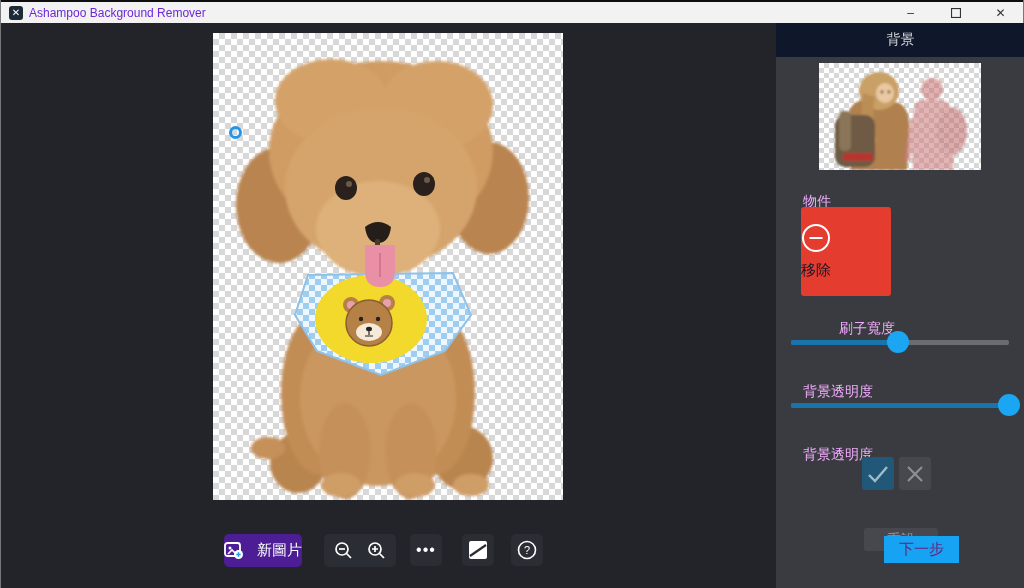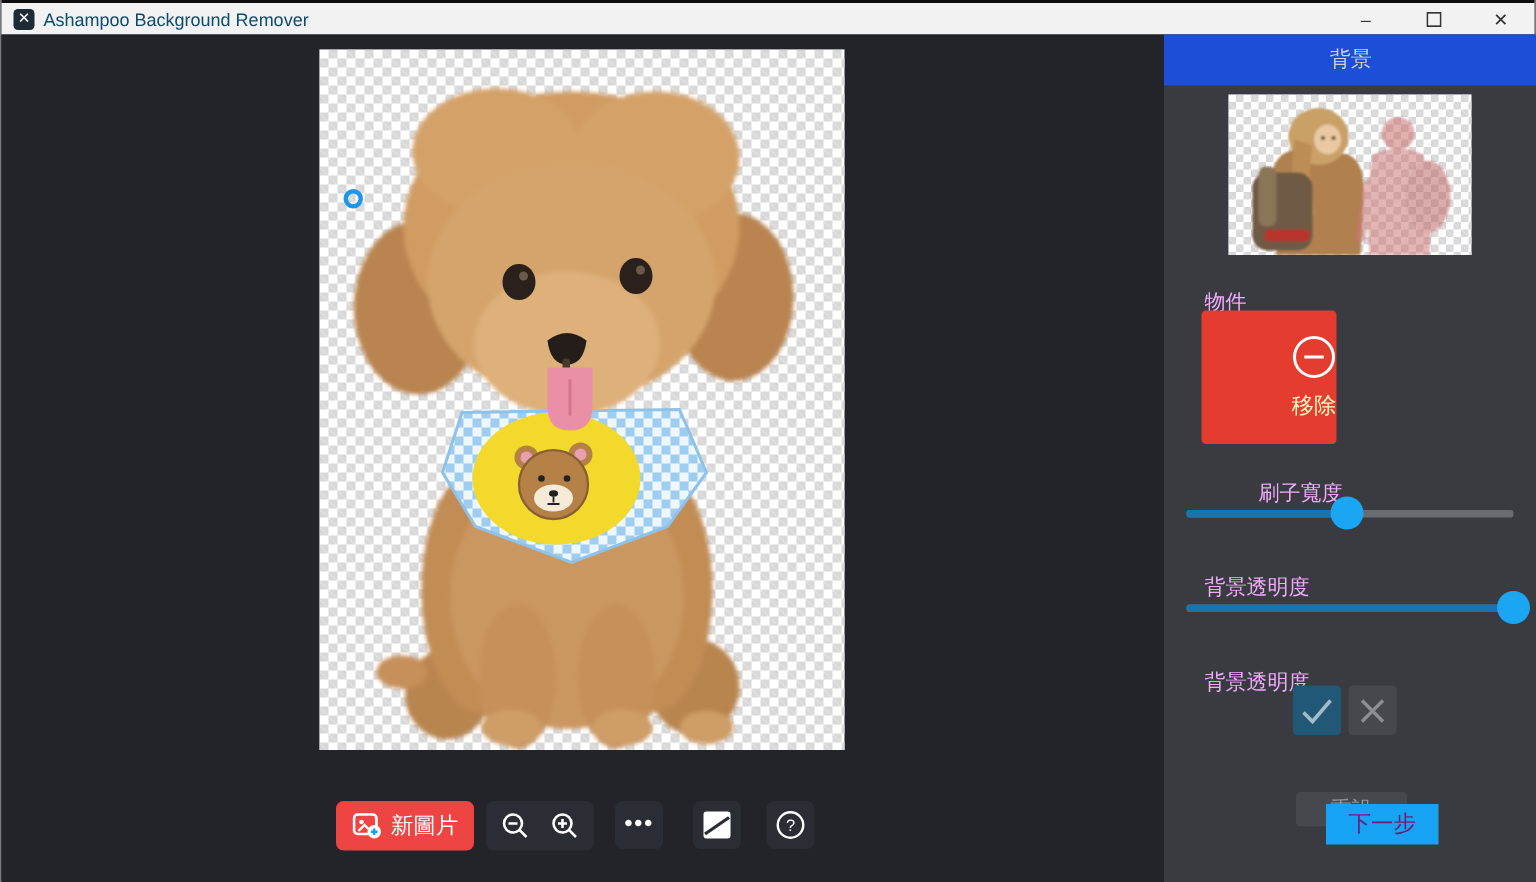--- a/index.html
+++ b/index.html
@@ -2,58 +2,58 @@
 <html><head>
 <meta charset="utf-8">
 <style>
   * { margin:0; padding:0; box-sizing:border-box; }
   html,body { width:1024px; height:588px; background:#000; font-family:"Liberation Sans","DejaVu Sans",sans-serif; overflow:hidden; }
   .window { position:relative; width:1024px; height:588px; background:#222429; border:1px solid #77787c; border-top:none; }
 
   
   .titlebar { position:absolute; left:0; top:0; width:100%; height:23px; background:#f2f2f2; border-top:2px solid #0e0e0e; display:flex; align-items:center; }
   .app-icon { width:14px; height:14px; margin:0 6px 0 8px; background:#1d2b36; border-radius:3px; color:#fff; font-size:10px; line-height:14px; text-align:center; }
-  .title-text { font-size:12px; color:#0c4a6e;text-align:center; }
+  .title-text { font-size:12px; color:#6d28d9;text-align:center; }
   .win-controls { position:absolute; right:0; top:0; height:100%; display:flex; }
   .win-btn { width:45px; height:21px; display:flex; align-items:center; justify-content:center; color:#333; font-size:12px; cursor:default; }
 
   
   .main { position:absolute; left:0; top:23px; width:775px; height:565px; background:#222429; }
   .canvas { position:absolute; left:212px; top:10px; width:350px; height:467px;
     background-color:#ffffff;
     background-image:linear-gradient(45deg,#d8d8d8 25%,transparent 25%,transparent 75%,#d8d8d8 75%),
                      linear-gradient(45deg,#d8d8d8 25%,transparent 25%,transparent 75%,#d8d8d8 75%);
     background-size:12px 12px; background-position:0 0,6px 6px; }
   .brush-cursor { position:absolute; left:228px; top:103px; width:13px; height:13px; border:3px solid #1e97ea; border-radius:50%; }
 
   
   .tool-btn { position:absolute; top:511px; height:33px; background:#2a2d34; border-radius:5px; display:flex; align-items:center; justify-content:center; color:#fff; }
-  .btn-new { left:223px; width:92px; background:#ef4444; border-radius:5px; gap:6px; font-size:15px; }
+  .btn-new { left:223px; width:78px; background:#4c1d95; border-radius:5px; gap:6px; font-size:15px;justify-content:space-between; }
   .btn-zoomgroup { left:323px; width:72px; gap:14px; }
   .btn-ellipsis { left:409px; width:32px; height:32px; font-size:16px; letter-spacing:1px; }
   .btn-compare { left:461px; width:32px; height:32px; }
   .btn-help { left:510px; width:32px; height:32px; }
 
   
   .sidebar { position:absolute; left:775px; top:23px; width:249px; height:565px; background:#3a3b40; }
   .tabs { position:absolute; left:0; top:0; width:100%; height:34px; display:flex; }
   .tab { flex:1; display:flex; align-items:center; justify-content:center; font-size:14px; color:#cfd1d5; }
-  .tab.inactive { background:#1d4ed8; }
+  .tab.inactive { background:#0f172a; }
   .thumb { position:absolute; left:43px; top:40px; width:162px; height:107px;
     background-color:#ffffff;
     background-image:linear-gradient(45deg,#d8d8d8 25%,transparent 25%,transparent 75%,#d8d8d8 75%),
                      linear-gradient(45deg,#d8d8d8 25%,transparent 25%,transparent 75%,#d8d8d8 75%);
     background-size:10px 10px; background-position:0 0,5px 5px; }
   .side-label { position:absolute; left:27px; font-size:14px; color:#f0abfc; }
   .lbl-object { top:170px; }
   .lbl-brush { top:297px;margin-left:36px; }
   .lbl-opacity { top:360px; }
   .lbl-apply { top:423px; }
 
-  .obj-btn { position:absolute; top:184px; width:90px; height:89px; border-radius:3px; display:flex; flex-direction:column; align-items:flex-end; justify-content:center; gap:8px; color:#fef9c3; font-size:15px;font-family:Liberation Serif, serif; }
+  .obj-btn { position:absolute; top:184px; width:90px; height:89px; border-radius:3px; display:flex; flex-direction:column; align-items:flex-start; justify-content:center; gap:8px; color:#0f172a; font-size:15px;font-family:Liberation Serif, serif; }
   .btn-remove { left:25px; background:#e53c30; }
   .btn-add { left:132px; background:#0b75b0; }
 
   .slider { position:absolute; left:15px; width:218px; height:22px; }
   .sl-brush { top:308px; }
   .sl-opacity { top:371px; }
   .slider .track { position:absolute; left:0; top:9px; width:100%; height:5px; background:#6b6c71; border-radius:2px; }
   .slider .fill { position:absolute; left:0; top:9px; height:5px; background:#1874aa; border-radius:2px; }
   .slider .thumb { position:absolute; top:0; width:22px; height:22px; border-radius:50%; background:#1aa6f2; transform:translateX(-50%); }
 

